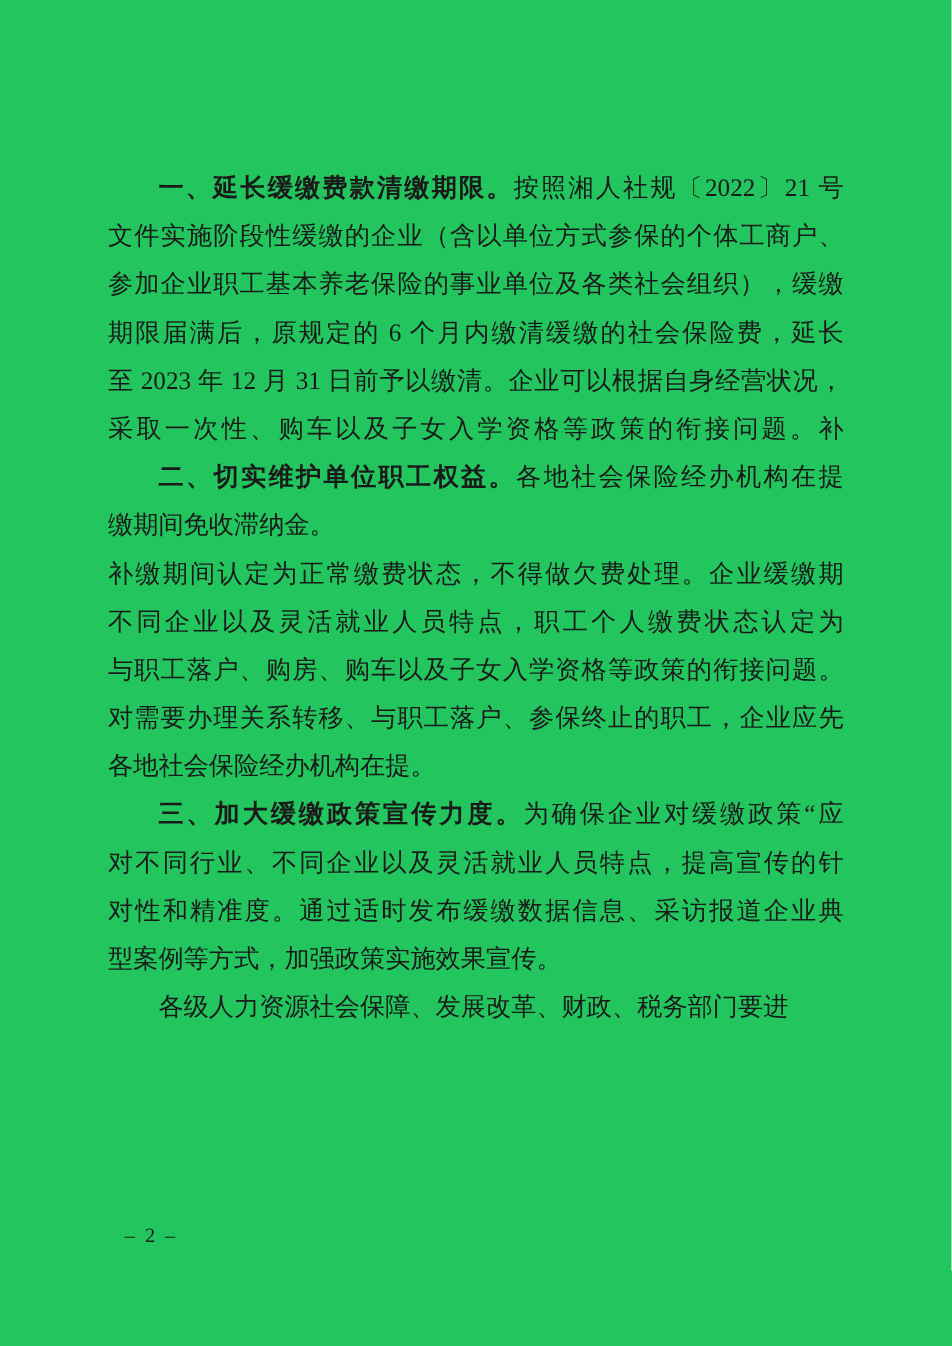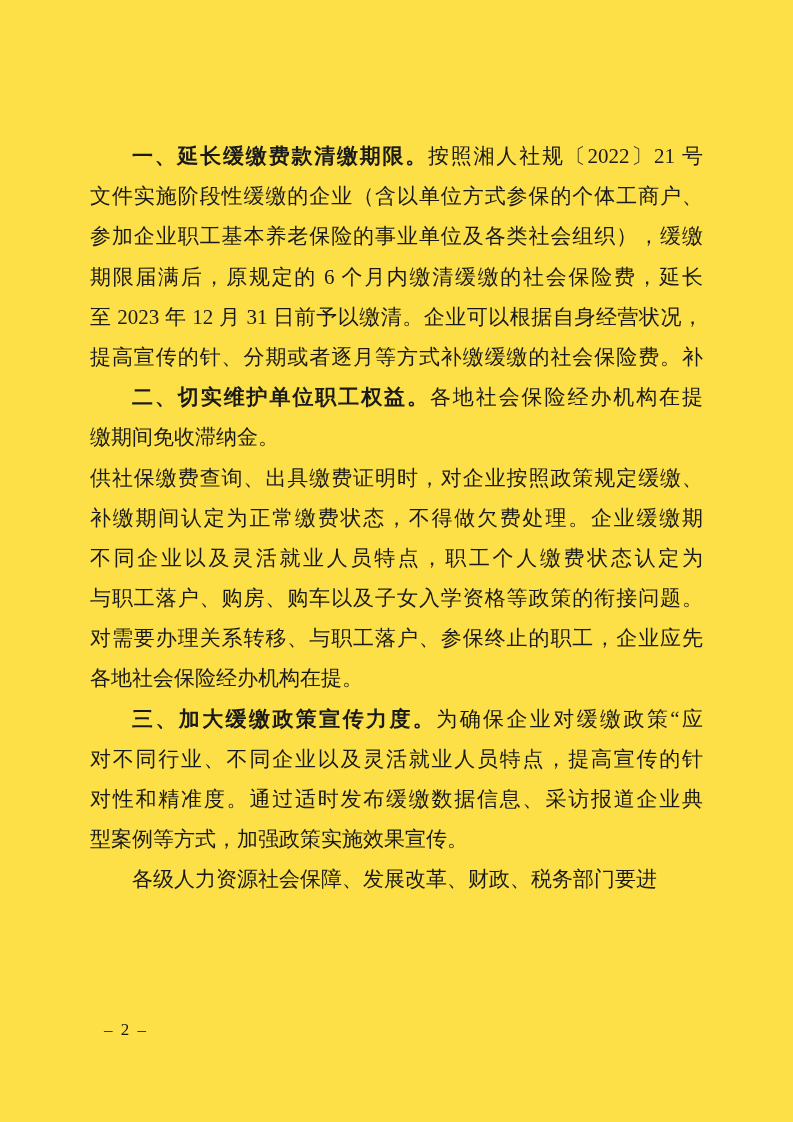--- a/index.html
+++ b/index.html
@@ -5,21 +5,21 @@
   html, body {
     margin: 0;
     padding: 0;
     background: #ffffff;
   }
   .page {
     position: relative;
     width: 793px;
     height: 1122px;
     margin: 0 auto;
-    background: #fde047;
+    background: #22c55e;
     overflow: hidden;
     font-family: "Liberation Serif", "DejaVu Serif", serif;
     color: #1a1a1a;
   }
   .content {
     position: absolute;
     left: 90px;
     top: 136px;
     width: 613px;
     font-size: 21px;
@@ -54,24 +54,23 @@
 </head>
 <body>
 
 <div class="page">
   <main class="content" id="doc-body">
       <div class="line first"><span class="heading">一、延长缓缴费款清缴期限。</span>按照湘人社规〔2022〕21 号</div>
       <div class="line">文件实施阶段性缓缴的企业（含以单位方式参保的个体工商户、</div>
       <div class="line">参加企业职工基本养老保险的事业单位及各类社会组织），缓缴</div>
       <div class="line">期限届满后，原规定的 6 个月内缴清缓缴的社会保险费，延长</div>
       <div class="line">至 2023 年 12 月 31 日前予以缴清。企业可以根据自身经营状况，</div>
-      <div class="line">提高宣传的针、分期或者逐月等方式补缴缓缴的社会保险费。补</div>
+      <div class="line">采取一次性、购车以及子女入学资格等政策的衔接问题。补</div>
       <div class="line first"><span class="heading">二、切实维护单位职工权益。</span>各地社会保险经办机构在提</div>
       <div class="line last">缴期间免收滞纳金。</div>
-      <div class="line">供社保缴费查询、出具缴费证明时，对企业按照政策规定缓缴、</div>
       <div class="line">补缴期间认定为正常缴费状态，不得做欠费处理。企业缓缴期</div>
       <div class="line">不同企业以及灵活就业人员特点，职工个人缴费状态认定为</div>
       <div class="line">与职工落户、购房、购车以及子女入学资格等政策的衔接问题。</div>
       <div class="line">对需要办理关系转移、与职工落户、参保终止的职工，企业应先</div>
       <div class="line last">各地社会保险经办机构在提。</div>
       <div class="line first"><span class="heading">三、加大缓缴政策宣传力度。</span>为确保企业对缓缴政策“应</div>
       <div class="line">对不同行业、不同企业以及灵活就业人员特点，提高宣传的针</div>
       <div class="line">对性和精准度。通过适时发布缓缴数据信息、采访报道企业典</div>
       <div class="line last">型案例等方式，加强政策实施效果宣传。</div>
       <div class="line first last">各级人力资源社会保障、发展改革、财政、税务部门要进</div>

